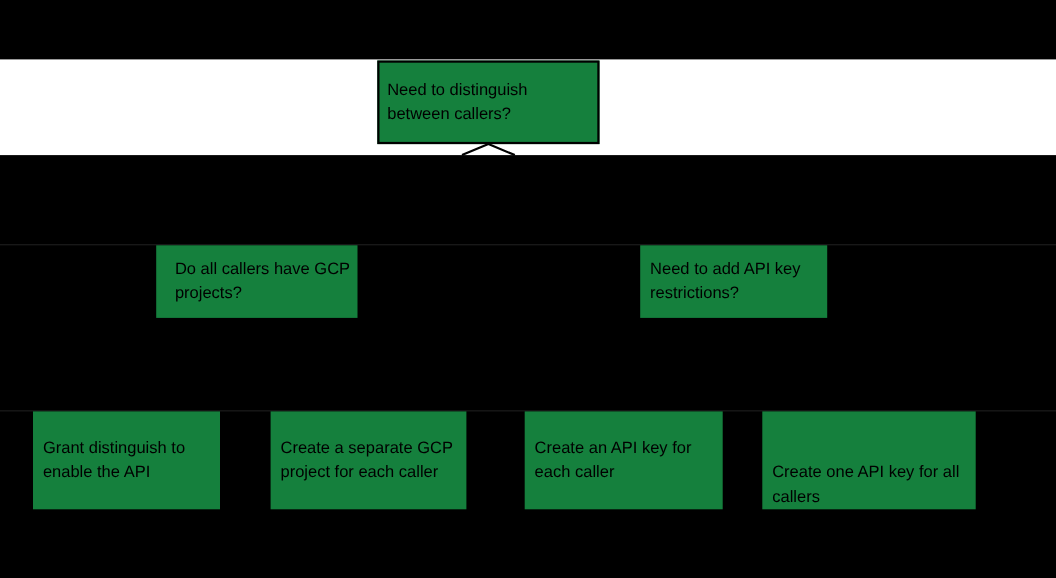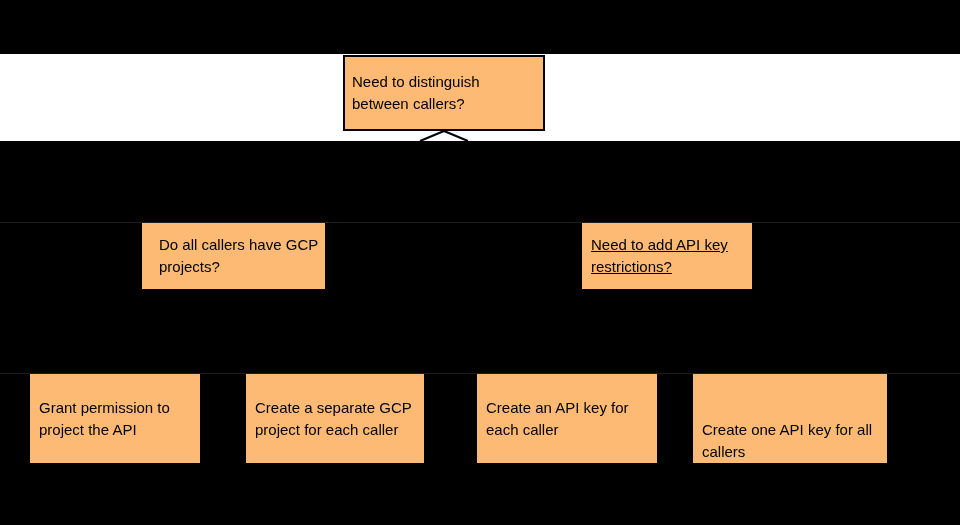--- a/index.html
+++ b/index.html
@@ -26,21 +26,21 @@
   }
   .faint-line {
     position: absolute;
     left: 0;
     width: 960px;
     height: 1px;
     background: #1e1e1e;
   }
   .node {
     position: absolute;
-    background: #fdba74;
+    background: #15803d;
     color: #000000;
     font-size: 15px;
     line-height: 22px;
     display: flex;
     align-items: center;
     box-sizing: border-box;
     padding-left: 9px;
     padding-right: 6px;
   }
   .node.root {
@@ -70,26 +70,26 @@
   </div>
 
   <svg class="connector-svg" viewBox="0 0 64 13">
     <path d="M32,2 L8,12 M32,2 L56,12" stroke="#000000" stroke-width="2" fill="none"></path>
   </svg>
 
   <div class="node" style="left:142px; top:223px; width:183px; height:66px;padding-left:17px;">
     <span>Do all callers have GCP projects?</span>
   </div>
 
-  <div class="node" style="left:582px; top:223px; width:170px; height:66px;text-decoration:underline;">
+  <div class="node" style="left:582px; top:223px; width:170px; height:66px;">
     <span>Need to add API key restrictions?</span>
   </div>
 
   <div class="node" style="left:30px; top:374px; width:170px; height:89px;">
-    <span>Grant permission to project the API</span>
+    <span>Grant distinguish to enable the API</span>
   </div>
 
   <div class="node" style="left:477px; top:374px; width:180px; height:89px;">
     <span>Create an API key for each caller</span>
   </div>
 
   <div class="node" style="left:246px; top:374px; width:178px; height:89px;">
     <span>Create a separate GCP project for each caller</span>
   </div>
 

